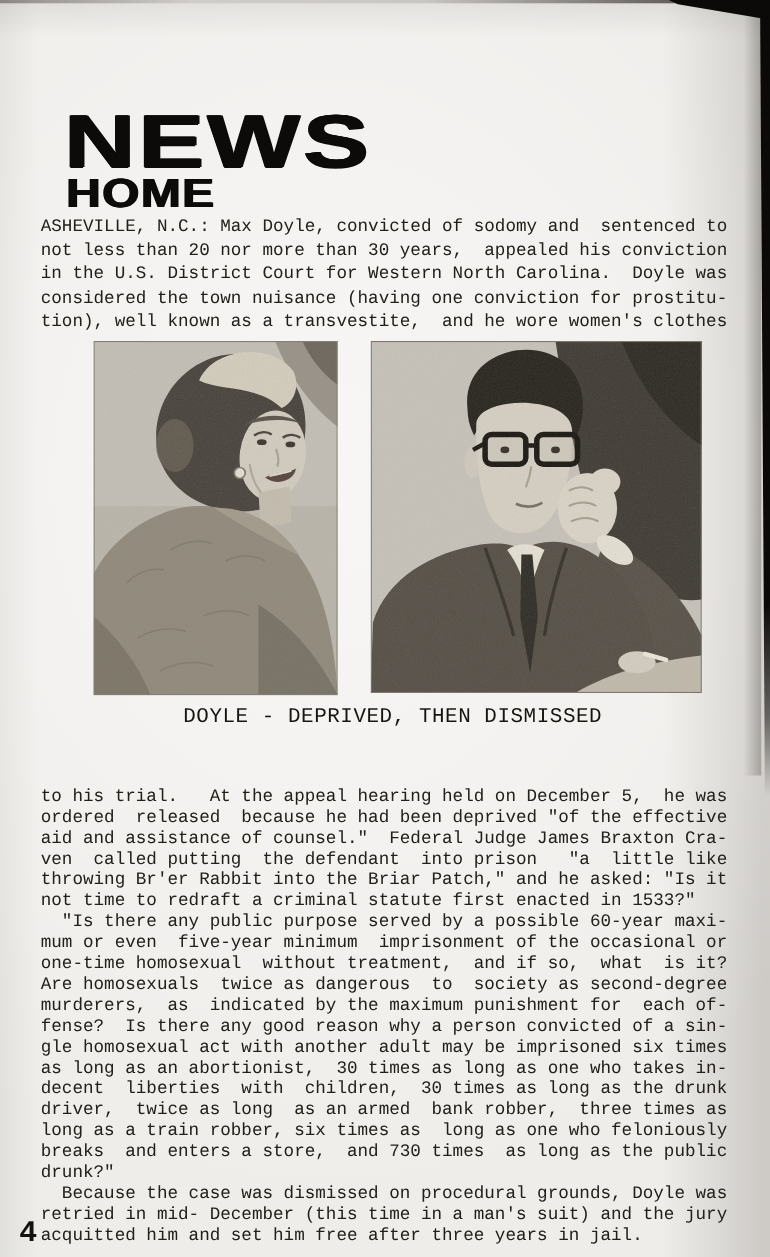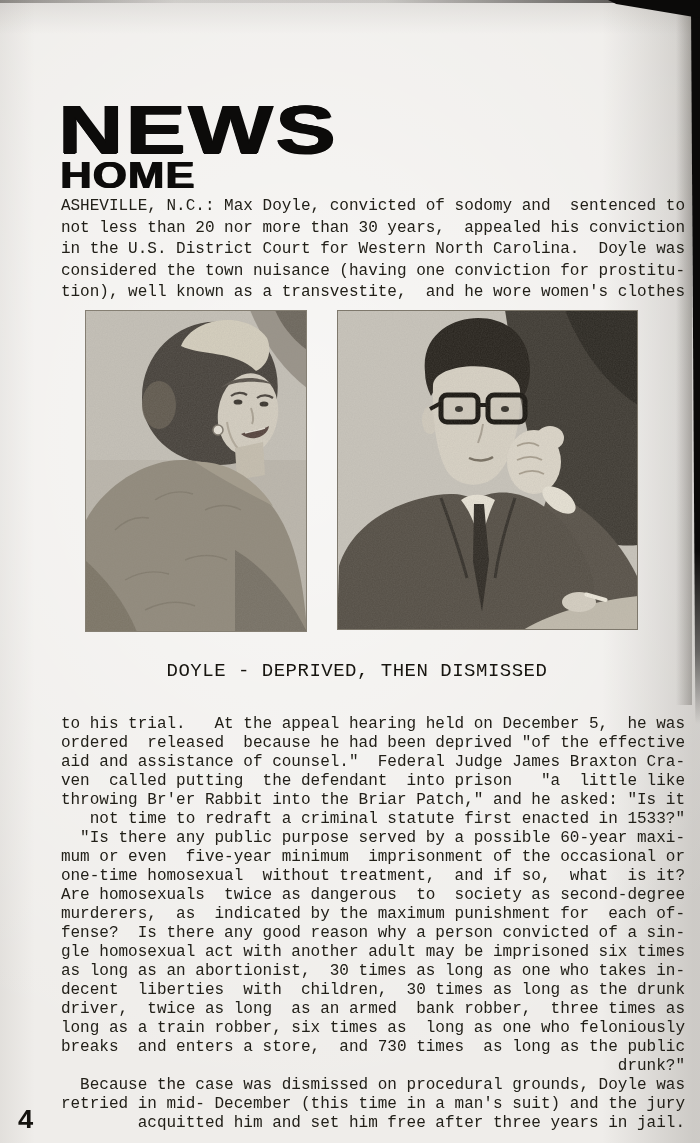--- a/index.html
+++ b/index.html
@@ -40,26 +40,26 @@
   .masthead-sub {
     position:absolute; left:60px; top:157px; margin:0; line-height:1;
     font-size:37px; font-weight:bold; color:#0c0b0a; letter-spacing:1px;
     transform:scaleX(1.18); transform-origin:left top;
     text-shadow:0.8px 0 0 #0c0b0a, -0.5px 0 0 #0c0b0a;
   }
   
   .mono { font-family:"Liberation Mono", "DejaVu Sans Mono", monospace; }
   .intro-text, .body-text {
     position:absolute; left:37px; width:648px; margin:0;
-    white-space:pre; font-size:16px; color:#222019;text-align:right;
+    white-space:pre; font-size:16px; color:#222019;
   }
   .intro-text { top:196px; line-height:21.6px; }
   .body-text  { top:699px; line-height:19px;margin-top:16px; }
   .caption {
-    position:absolute; left:37px; top:660px; width:640px; margin:0;
+    position:absolute; left:37px; top:640px; width:640px; margin:0;
     text-align:center; font-size:19px; letter-spacing:0.5px; color:#17150f;
   }
   .page-number {
     position:absolute; left:18px; top:1104px; font-size:26px; font-weight:bold;
     color:#14120e; transform:scaleX(1.05); transform-origin:left top;
   }
   
   .photo { position:absolute; overflow:hidden; background:#bdb9b0; }
   .photo svg { display:block; width:100%; height:100%; }
   .photo-left  { left:85px;  top:310px; width:222px; height:322px; }

